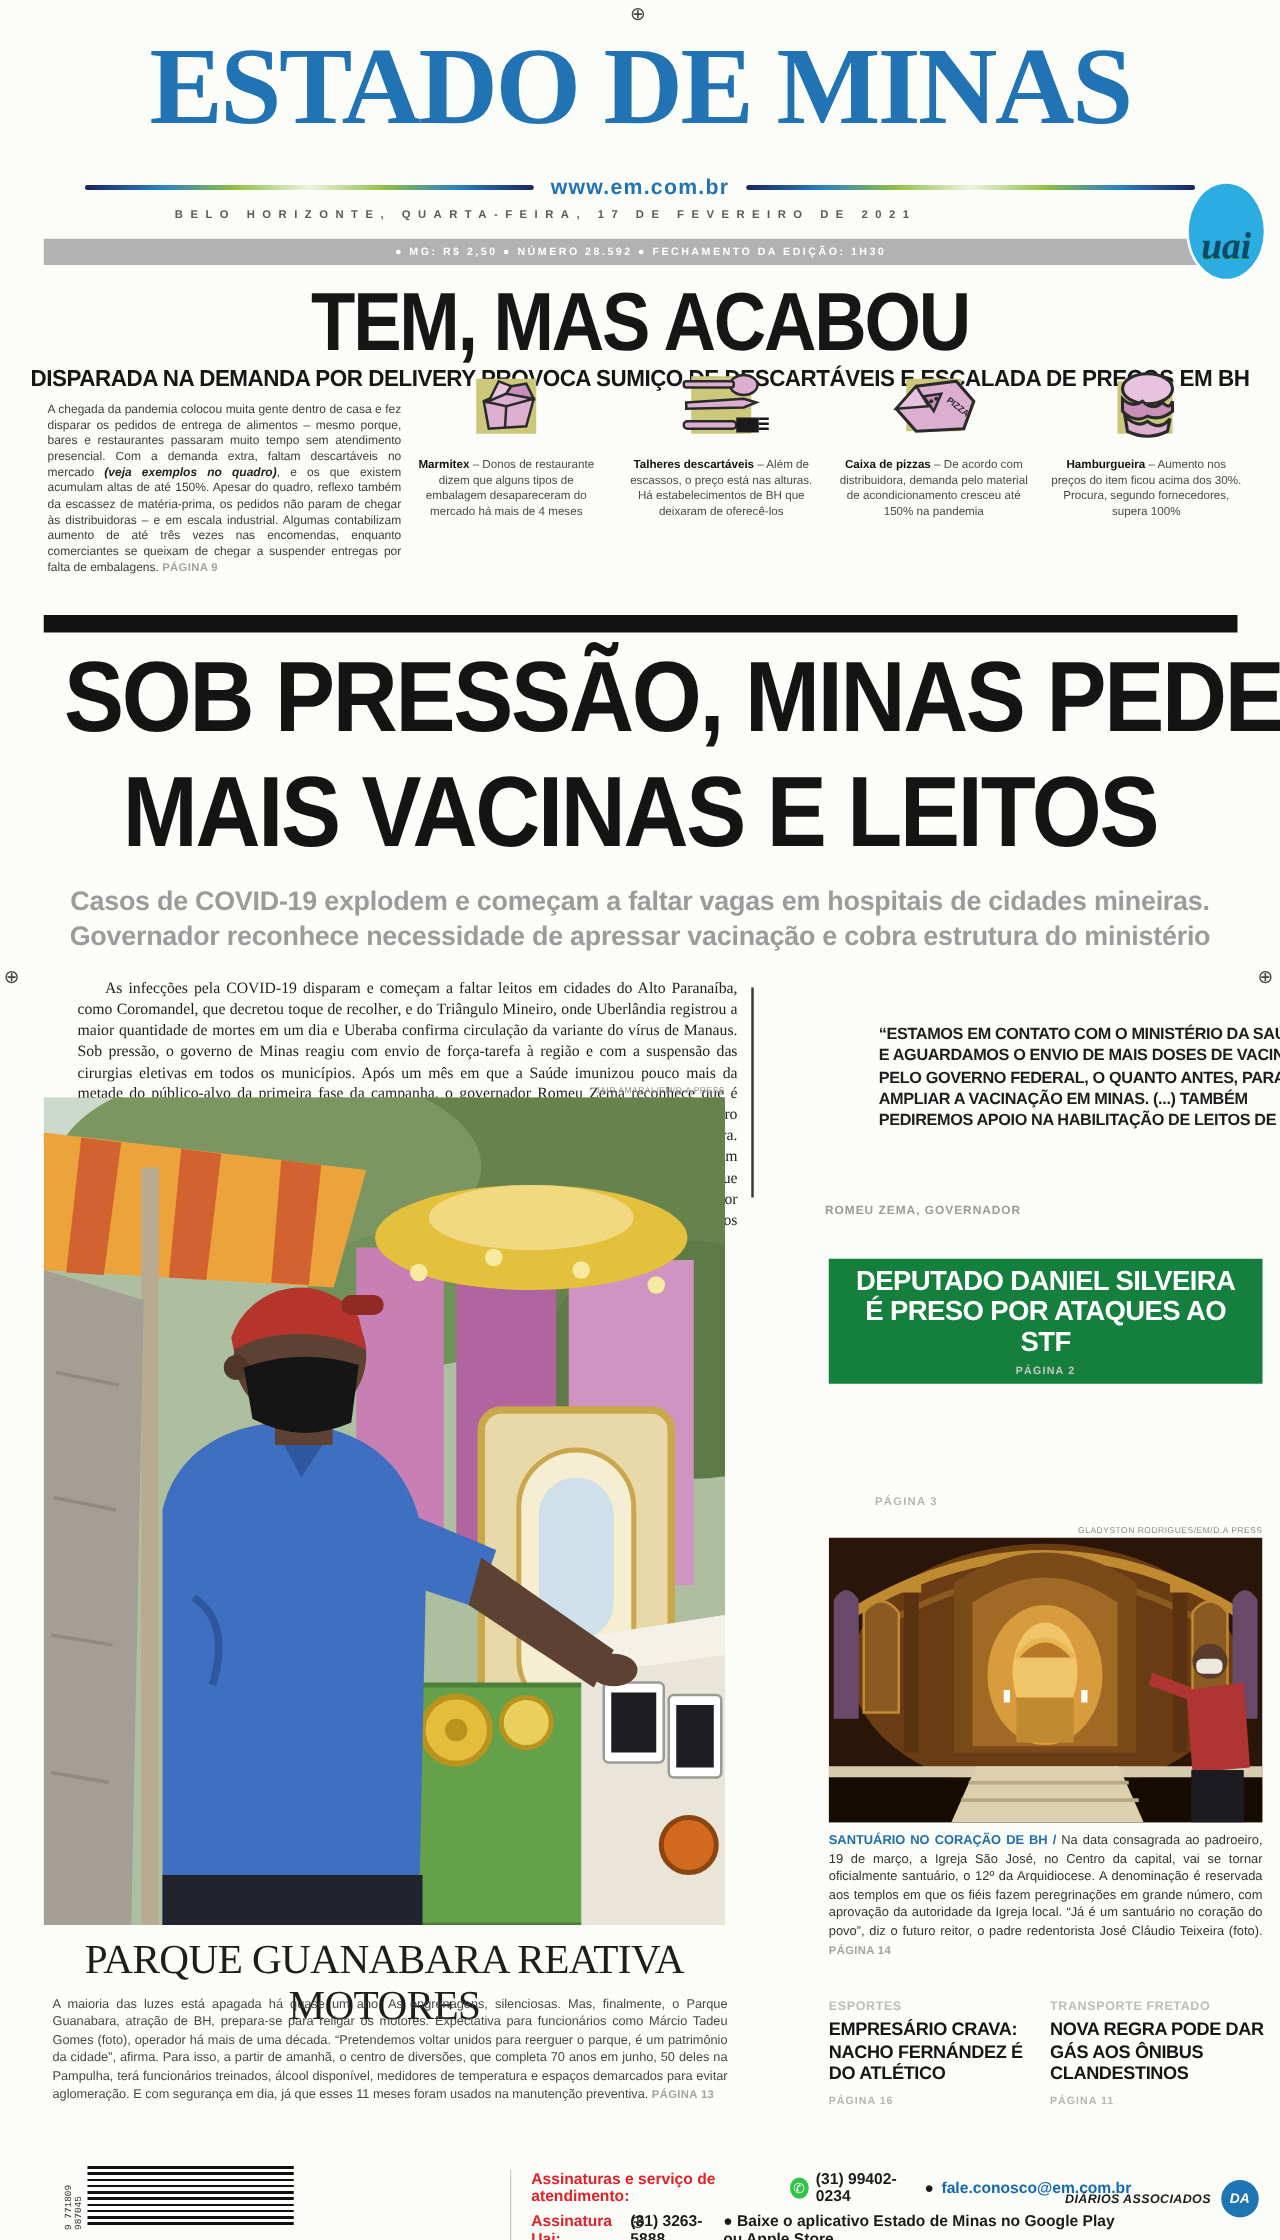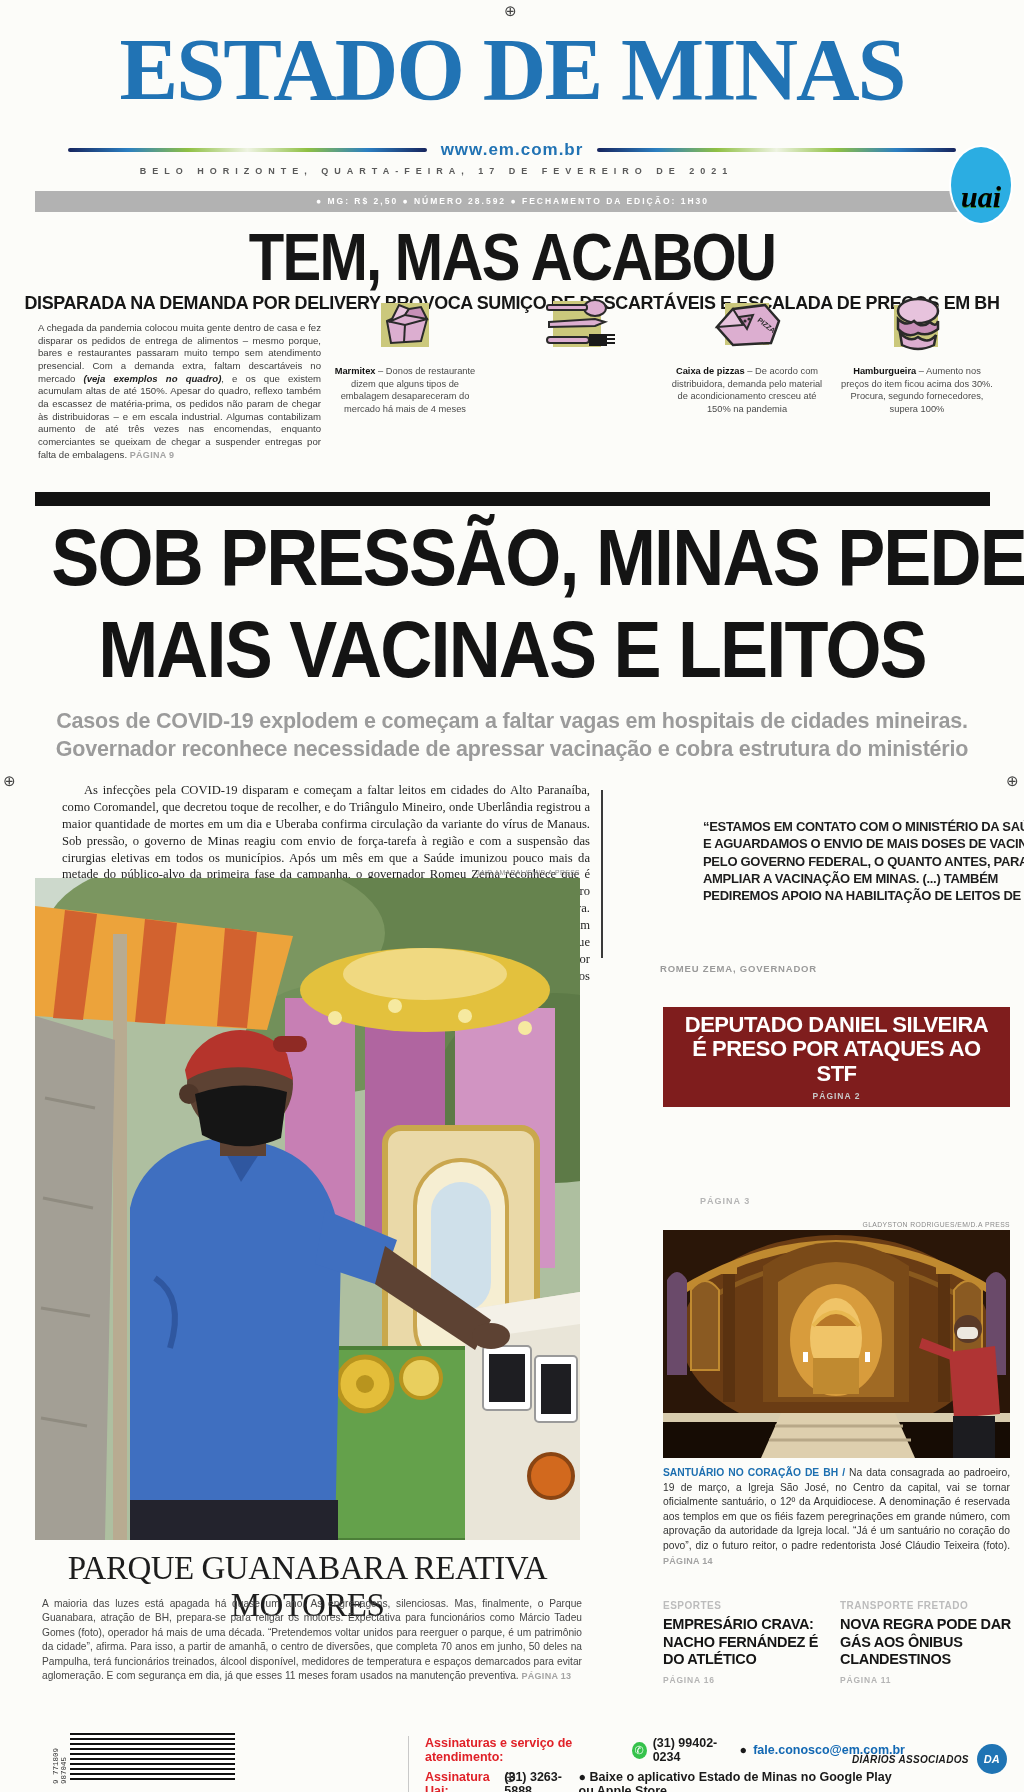--- a/index.html
+++ b/index.html
@@ -16,21 +16,21 @@
     background:linear-gradient(90deg,#17255e,#2b7fc2,#8fc043,#eef3e2,#8fc043,#2b7fc2,#17255e);}
   .siteurl{color:#2173b4;font-weight:bold;font-size:17px;letter-spacing:1px;}
   .dateline{top:166px;left:0;width:873px;text-align:center;font-size:9px;font-weight:bold;
     letter-spacing:6px;color:#5a5a5a;}
   .infobar{top:191px;left:35px;width:955px;height:21px;background:#b2b2b2;
     text-align:center;line-height:21px;color:#fff;font-weight:bold;font-size:8.5px;letter-spacing:2px;}
   .uailogo{top:147px;left:951px;width:60px;height:76px;background:#2badе2;}
   .uailogo{background:#2badE2;border-radius:50%;display:flex;align-items:center;justify-content:center;
     box-shadow:0 0 0 2px #fff;}
   .uailogo span{font-family:"Liberation Serif",serif;font-style:italic;font-weight:bold;
-    font-size:30px;color:#000000;text-shadow:0 1px 0 #2b8f3c;margin-top:24px;}
+    font-size:30px;color:#0c4a6e;text-shadow:0 1px 0 #2b8f3c;margin-top:24px;}
   
   .temhead{top:224px;left:0;width:1024px;text-align:center;font-weight:bold;font-size:66px;
     letter-spacing:-2px;line-height:1;transform:scaleX(.88);transform-origin:50% 50%;color:#161616;white-space:nowrap;}
   .temsub{top:292px;left:0;width:1024px;text-align:center;font-weight:bold;font-size:18.5px;
     letter-spacing:-.4px;transform:scaleX(.97);transform-origin:50% 50%;color:#161616;white-space:nowrap;}
   .leadcol{top:322px;left:38px;width:283px;font-size:9.6px;line-height:1.32;text-align:justify;color:#3d3d3d;}
   .leadbold{font-weight:bold;font-style:italic;color:#222;}
   .pageref{font-weight:bold;color:#a3a3a3;font-size:9px;letter-spacing:.3px;}
   .fooditem{top:293px;width:158px;text-align:center;}
   .iconbox{height:62px;display:flex;align-items:center;justify-content:center;}
@@ -44,21 +44,21 @@
     line-height:1.3;color:#9b9b9b;letter-spacing:-.2px;}
   .mainbody{top:782px;left:62px;width:528px;font-family:"Liberation Serif",serif;font-size:12.6px;
     line-height:1.34;text-align:justify;color:#1f1f1f;}
   .mainbody .indent{display:inline-block;width:22px;}
   .vrule{top:790px;left:601px;width:2px;height:168px;background:#3a3a3a;}
   .quote{top:818px;left:660px;width:352px;font-weight:bold;font-size:13px;line-height:1.33;
     letter-spacing:-.3px;color:#1d1d1d;margin-left:43px;}
   .attrib{top:963px;left:660px;width:340px;font-weight:bold;font-size:9.5px;color:#9a9a9a;letter-spacing:.8px;}
   .credit{font-size:6.8px;color:#8a8a8a;letter-spacing:.4px;text-align:right;}
   
-  .blackbox{top:1007px;left:663px;width:347px;height:100px;background:#7f1d1d;color:#fff;
+  .blackbox{top:1007px;left:663px;width:347px;height:100px;background:#15803d;color:#fff;
     display:flex;flex-direction:column;align-items:center;justify-content:center;text-align:center;}
   .blackbox .h{font-weight:bold;font-size:22px;line-height:1.12;letter-spacing:-.5px;padding:0 14px;}
   .blackbox .p{margin-top:5px;font-weight:bold;font-size:8.5px;color:#c9c9c9;letter-spacing:1px;}
   .brasilia{top:1133px;left:663px;width:347px;font-weight:bold;font-size:22px;line-height:1.15;
     letter-spacing:-.5px;color:#161616;}
   .brasiliapage{top:1196px;left:700px;font-weight:bold;font-size:9px;color:#b5b5b5;letter-spacing:1px;}
   .caption{top:1466px;left:663px;width:347px;font-size:10.3px;line-height:1.42;text-align:justify;color:#333;}
   .caplead{color:#1d6fb0;font-weight:bold;}
   
   .parquehead{top:1550px;left:35px;width:545px;text-align:center;font-family:"Liberation Serif",serif;
@@ -133,20 +133,21 @@
       <svg width="80" height="58" viewBox="0 0 80 58">
         <rect x="16" y="6" width="48" height="46" fill="#cbc87c"></rect>
         <ellipse cx="58" cy="13" rx="11" ry="8" fill="#dcaed0" stroke="#2a2a2a" stroke-width="2"></ellipse>
         <rect x="10" y="10" width="40" height="5" rx="2" fill="#dcaed0" stroke="#2a2a2a" stroke-width="2"></rect>
         <path d="M12 27 L58 24 L68 27 L58 31 L12 32 Z" fill="#dcaed0" stroke="#2a2a2a" stroke-width="2"></path>
         <rect x="10" y="42" width="42" height="6" rx="3" fill="#dcaed0" stroke="#2a2a2a" stroke-width="2"></rect>
         <rect x="52" y="39" width="18" height="12" fill="#1a1a1a"></rect>
         <path d="M70 41 M70 40 L78 40 M70 44 L78 44 M70 48 L78 48" stroke="#1a1a1a" stroke-width="2"></path>
       </svg>
     </div>
+    <div class="cap"><b>Talheres descartáveis</b><span> – Além de escassos, o preço está nas alturas. Há estabelecimentos de BH que deixaram de oferecê-los</span></div>
   </div>
 
   <div class="abs fooditem" style="left:668px;">
     <div class="iconbox">
       <svg width="76" height="58" viewBox="0 0 76 58">
         <rect x="16" y="8" width="44" height="42" fill="#cbc87c"></rect>
         <path d="M24 14 L56 10 L70 26 L62 48 L24 50 L8 32 Z" fill="#dcaed0" stroke="#2a2a2a" stroke-width="2.5"></path>
         <path d="M24 14 L34 30 L8 32 Z" fill="#e7c3dd" stroke="#2a2a2a" stroke-width="2"></path>
         <path d="M30 22 L44 20 L38 34 Z" fill="#c890b8" stroke="#2a2a2a" stroke-width="2"></path>
         <circle cx="36" cy="26" r="1.6" fill="#2a2a2a"></circle>

